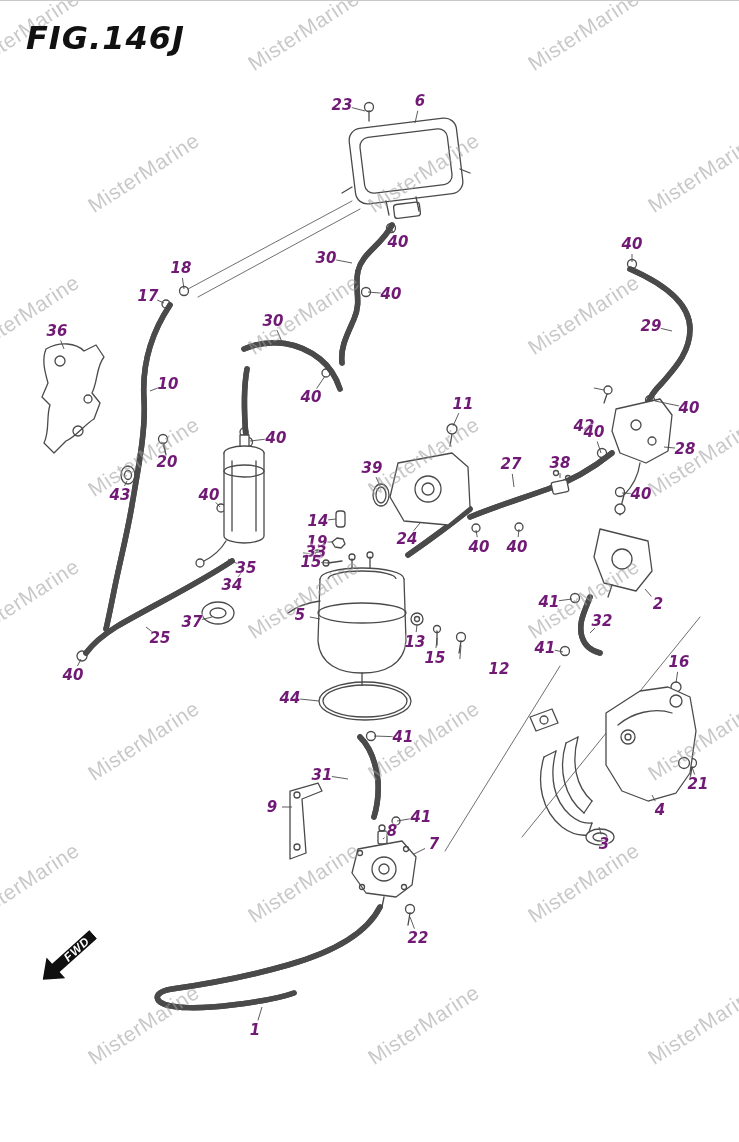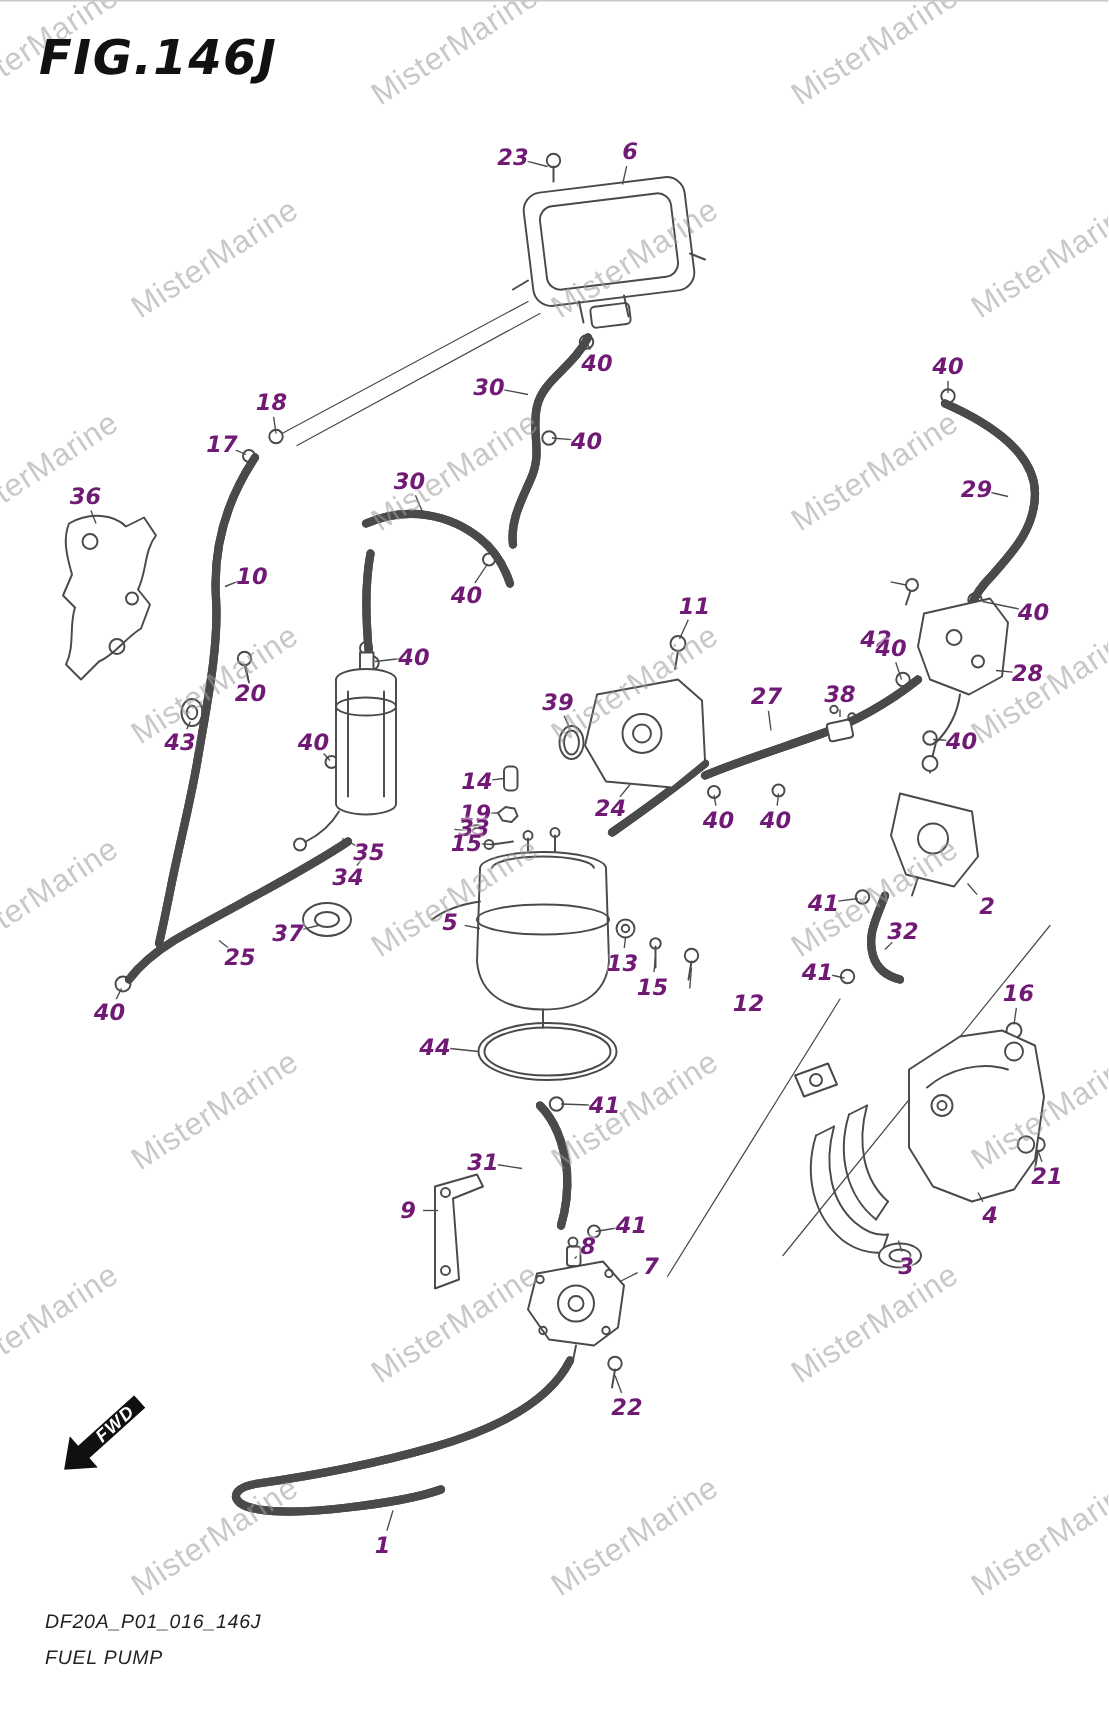--- a/index.html
+++ b/index.html
@@ -432,17 +432,13 @@
       <span class="callout" style="left: 392px; top: 830px;">8</span>
       <span class="callout" style="left: 434px; top: 843px;">7</span>
       <span class="callout" style="left: 418px; top: 937px; text-align: right;">22</span>
       <span class="callout" style="left: 255px; top: 1029px;">1</span>
     </div>
 
   <div class="fwd-badge">
     <span>FWD</span>
   </div>
 
-  <div class="footer">
-    <div class="footer-code">DF20A_P01_016_146J</div>
-    <div class="footer-label">FUEL PUMP</div>
-  </div>
 </div>
 
 </body></html>

